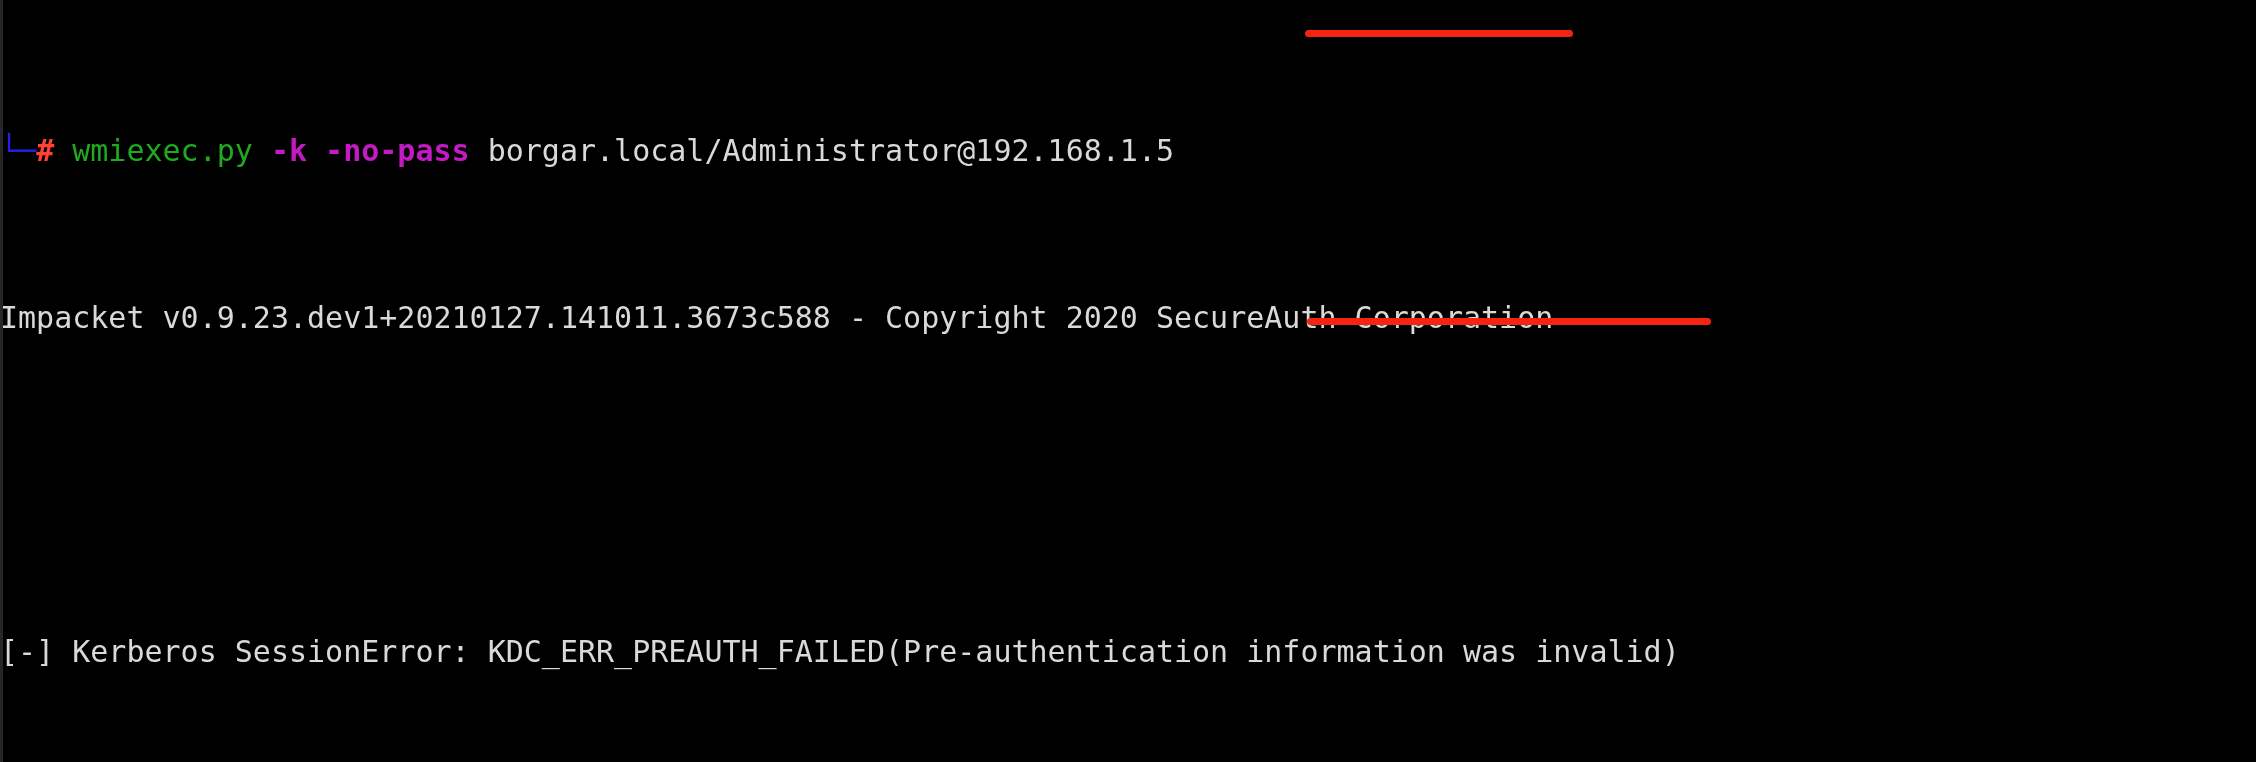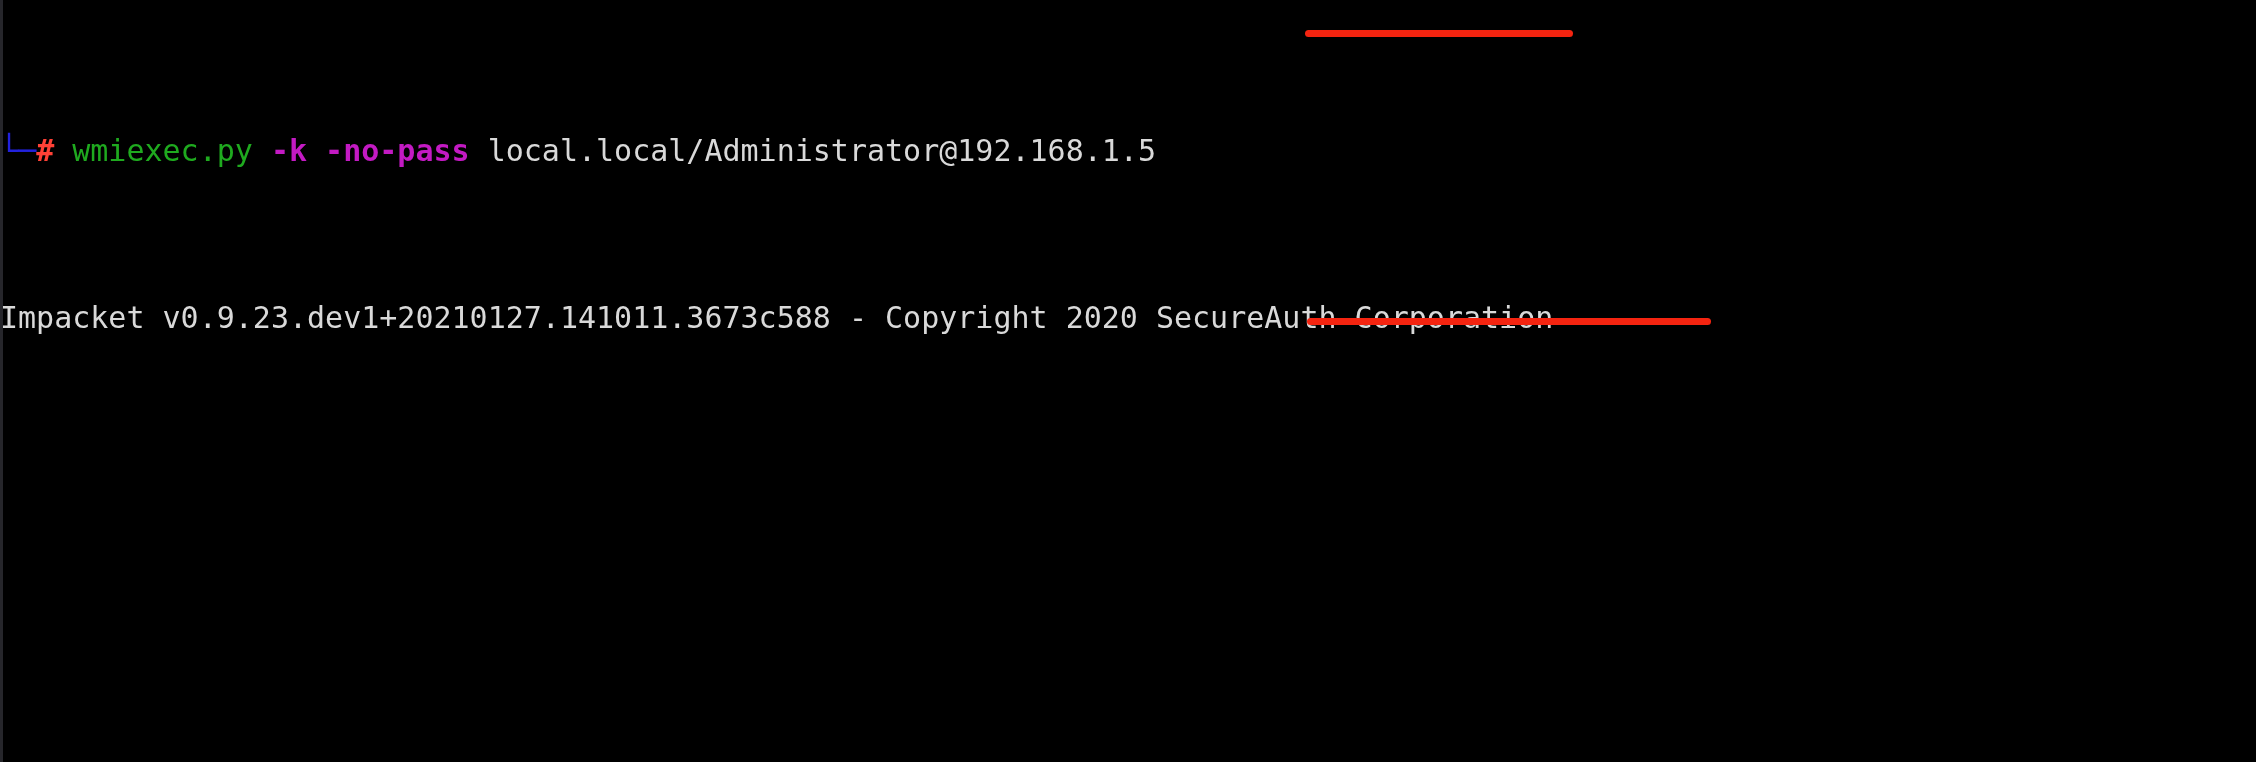--- a/index.html
+++ b/index.html
@@ -74,29 +74,30 @@
 </head>
 <body>
 
 <div id="terminal">
 
   <div id="edge-strip"></div>
 
   <div id="screen">
 
     
-    <div class="row"><span class="boxchar">└─</span><span class="c-bold-red">#</span><span class="c-green"> wmiexec.py </span><span class="c-magenta">-k -no-pass</span><span class="c-white"> local.local/Administrator@192.168.1.5</span></div>
+    <div class="row"><span class="boxchar">└─</span><span class="c-bold-red">#</span><span class="c-green"> wmiexec.py </span><span class="c-magenta">-k -no-pass</span><span class="c-white"> borgar.local/Administrator@192.168.1.5</span></div>
 
     
     <div class="row"><span class="c-white">Impacket v0.9.23.dev1+20210127.141011.3673c588 - Copyright 2020 SecureAuth Corporation</span></div>
 
     
     <div class="row"></div>
 
     
+    <div class="row"><span class="c-white">[-] Kerberos SessionError: KDC_ERR_PREAUTH_FAILED(Pre-authentication information was invalid)</span></div>
 
     
     
 
     
     
 
     
     
 

